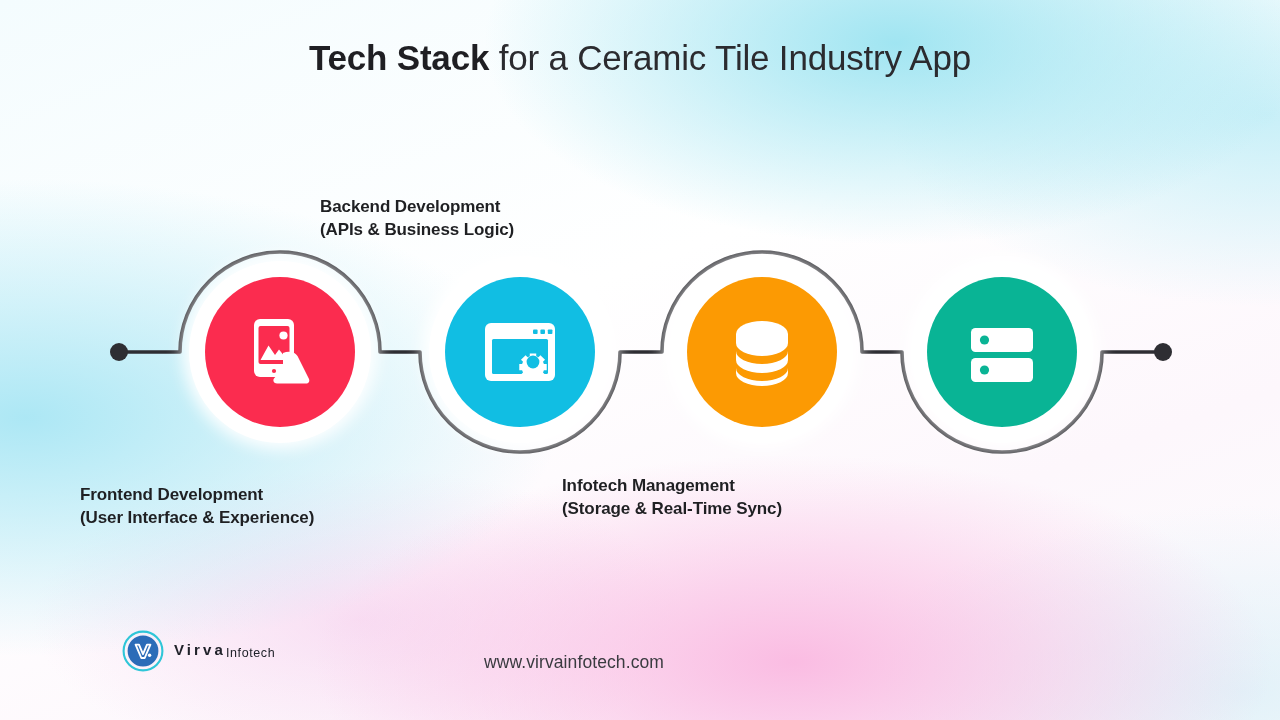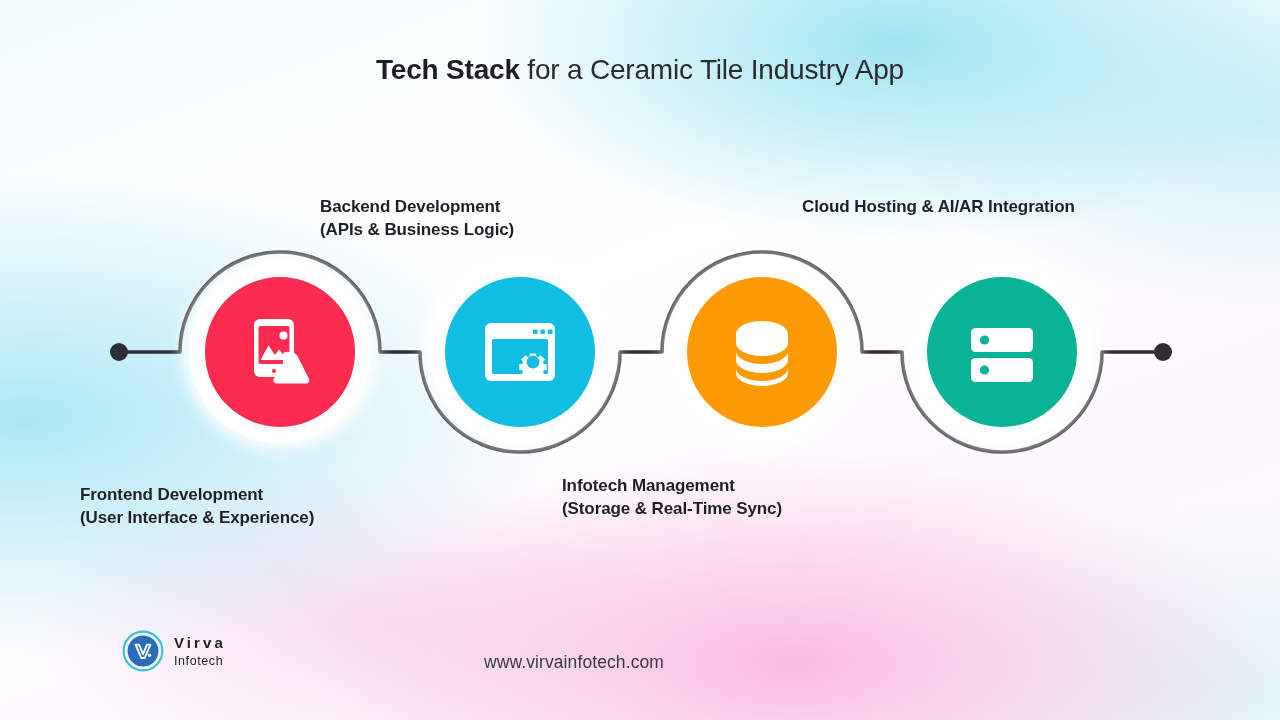--- a/index.html
+++ b/index.html
@@ -16,22 +16,22 @@
       radial-gradient(46% 40% at 70% 6%,  rgba(150,226,240,0.90) 0%, rgba(150,226,240,0) 70%),
       radial-gradient(40% 36% at 99% 16%, rgba(186,236,246,0.80) 0%, rgba(186,236,246,0) 74%),
       radial-gradient(52% 40% at 62% 92%, rgba(250,185,225,0.95) 0%, rgba(250,185,225,0) 72%),
       radial-gradient(34% 28% at 28% 86%, rgba(244,200,235,0.55) 0%, rgba(244,200,235,0) 75%),
       radial-gradient(40% 34% at 97% 96%, rgba(206,232,244,0.55) 0%, rgba(206,232,244,0) 76%),
       linear-gradient(160deg,#f4fcfe 0%,#ffffff 42%,#fdf7fc 72%,#fbfdfe 100%);
   }
 
   
   #title{
-    position:absolute;left:0;top:48px;width:1280px;text-align:center;
-    font-size:28px;line-height:44px;color:#2b2b2f;font-weight:400;
+    position:absolute;left:0;top:36px;width:1280px;text-align:center;
+    font-size:35px;line-height:44px;color:#2b2b2f;font-weight:400;
     letter-spacing:-0.2px;white-space:nowrap;
   }
   #title .strong{font-weight:700;color:#1f1f23;}
 
   
   #connector{position:absolute;left:0;top:0;width:1280px;height:720px;}
 
   
   .node{position:absolute;width:182px;height:182px;margin-left:-91px;margin-top:-91px;}
   .halo{
@@ -49,21 +49,21 @@
   .cap{
     position:absolute;text-align:left;color:#1f2023;
     font-size:17px;line-height:22.5px;font-weight:600;white-space:nowrap;
     letter-spacing:-0.1px;
   }
   .cap .l2{display:block;}
 
   
   #logo{position:absolute;left:122px;top:630px;display:flex;align-items:center;gap:10px;}
   #logo .mark{width:42px;height:42px;position:relative;flex:0 0 auto;}
-  #logo .wordmark{display:flex;flex-direction:column;justify-content:space-between;line-height:1;}
+  #logo .wordmark{display:flex;flex-direction:row;justify-content:space-between;line-height:1;}
   #logo .w1{font-size:15px;font-weight:700;letter-spacing:3.1px;color:#20222a;}
   #logo .w2{font-size:12.5px;font-weight:400;letter-spacing:0.6px;color:#20222a;margin-top:5px;}
   #url{
     position:absolute;left:0;top:652px;width:1148px;text-align:center;
     font-size:17.5px;color:#3a3b40;font-weight:400;letter-spacing:0.1px;
   }
 </style>
 </head>
 <body>
 
@@ -169,21 +169,20 @@
         <svg width="82" height="82" viewBox="0 0 82 82" xmlns="http://www.w3.org/2000/svg">
           <rect x="10" y="17" width="62" height="24" rx="4.5" ry="4.5" fill="#ffffff"></rect>
           <circle cx="23.5" cy="29" r="4.6" fill="#09B495"></circle>
           <rect x="10" y="47" width="62" height="24" rx="4.5" ry="4.5" fill="#ffffff"></rect>
           <circle cx="23.5" cy="59" r="4.6" fill="#09B495"></circle>
         </svg>
       </span>
     </div>
   </div>
   <div class="cap" style="left:802px;top:196px;width:400px;">
-    <span>Cloud Hosting &amp; AI/AR Integration</span>
   </div>
 
   <div id="logo">
     <span class="mark">
       <svg width="42" height="42" viewBox="0 0 42 42" xmlns="http://www.w3.org/2000/svg">
         <circle cx="21" cy="21" r="19.4" fill="none" stroke="#2fc6d8" stroke-width="2.1"></circle>
         <circle cx="21" cy="21" r="15.4" fill="#2b6cb8"></circle>
         <path d="M13.6 14.6 h3.4 l4 9.6 4-9.6 h3.4 l-5.7 13.4 h-3.4 z" fill="none" stroke="#ffffff" stroke-width="1.9" stroke-linejoin="round"></path>
         <circle cx="27.6" cy="25.2" r="1.7" fill="#ffffff"></circle>
       </svg>

